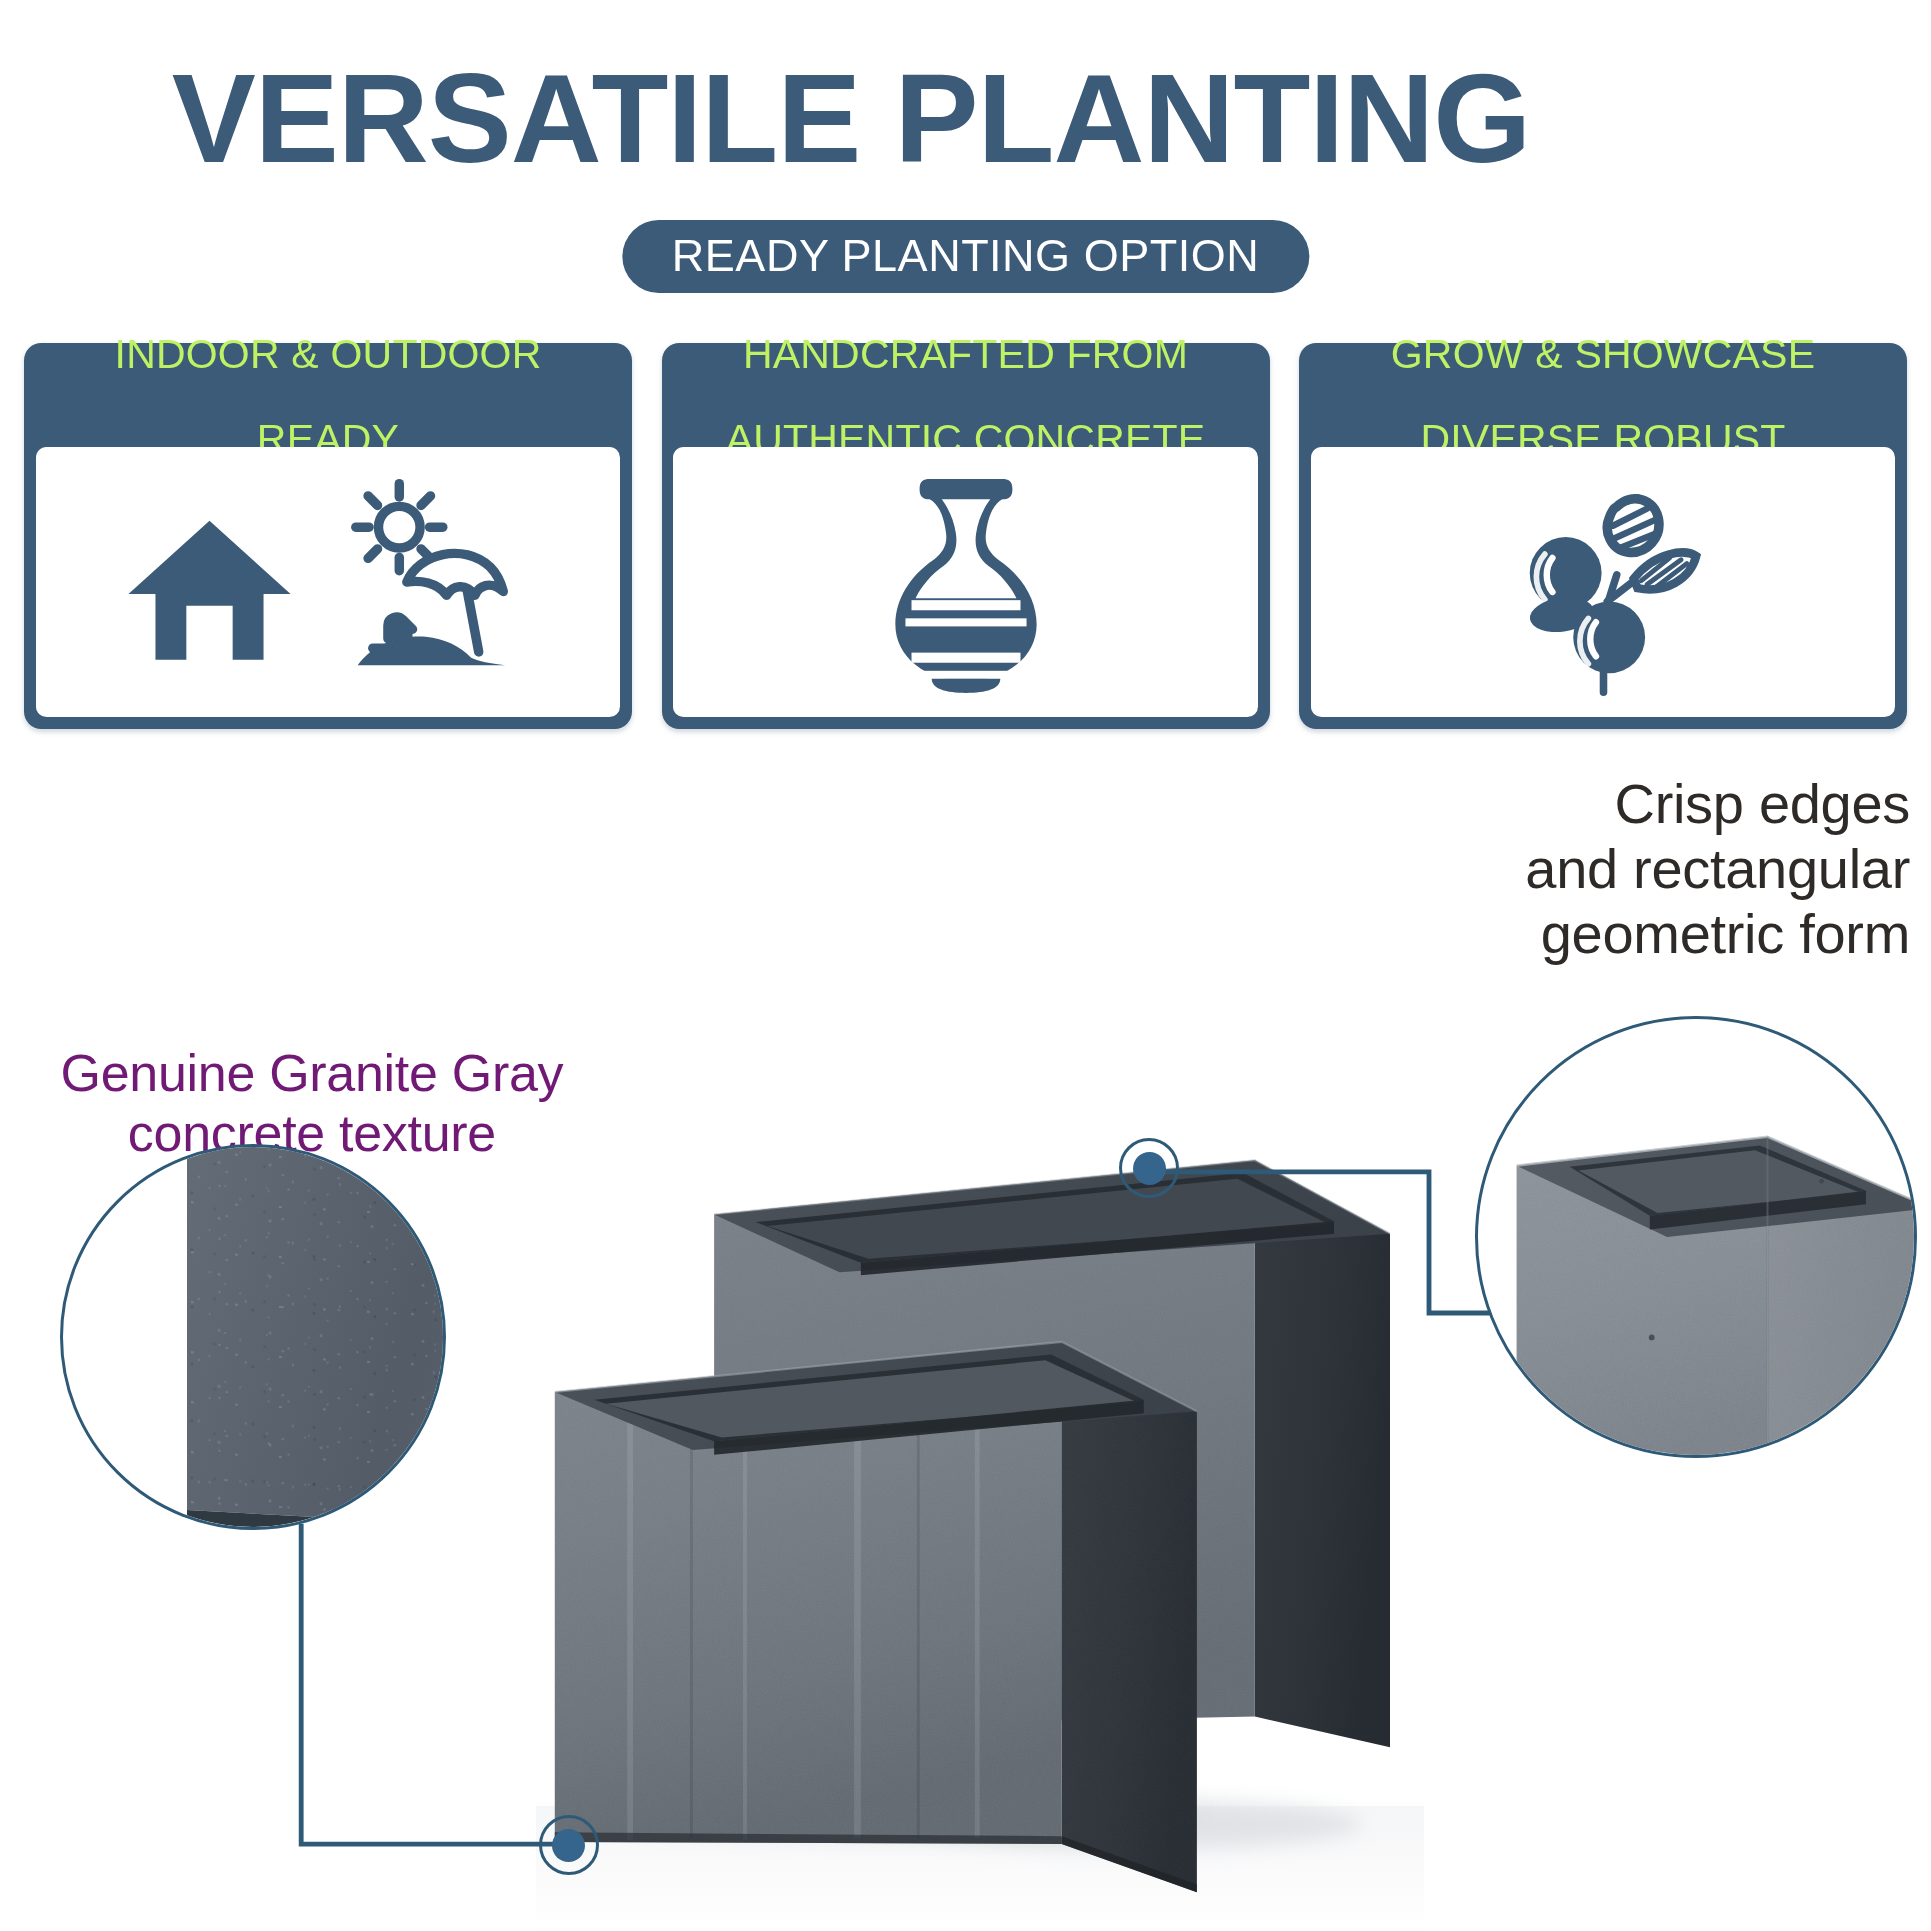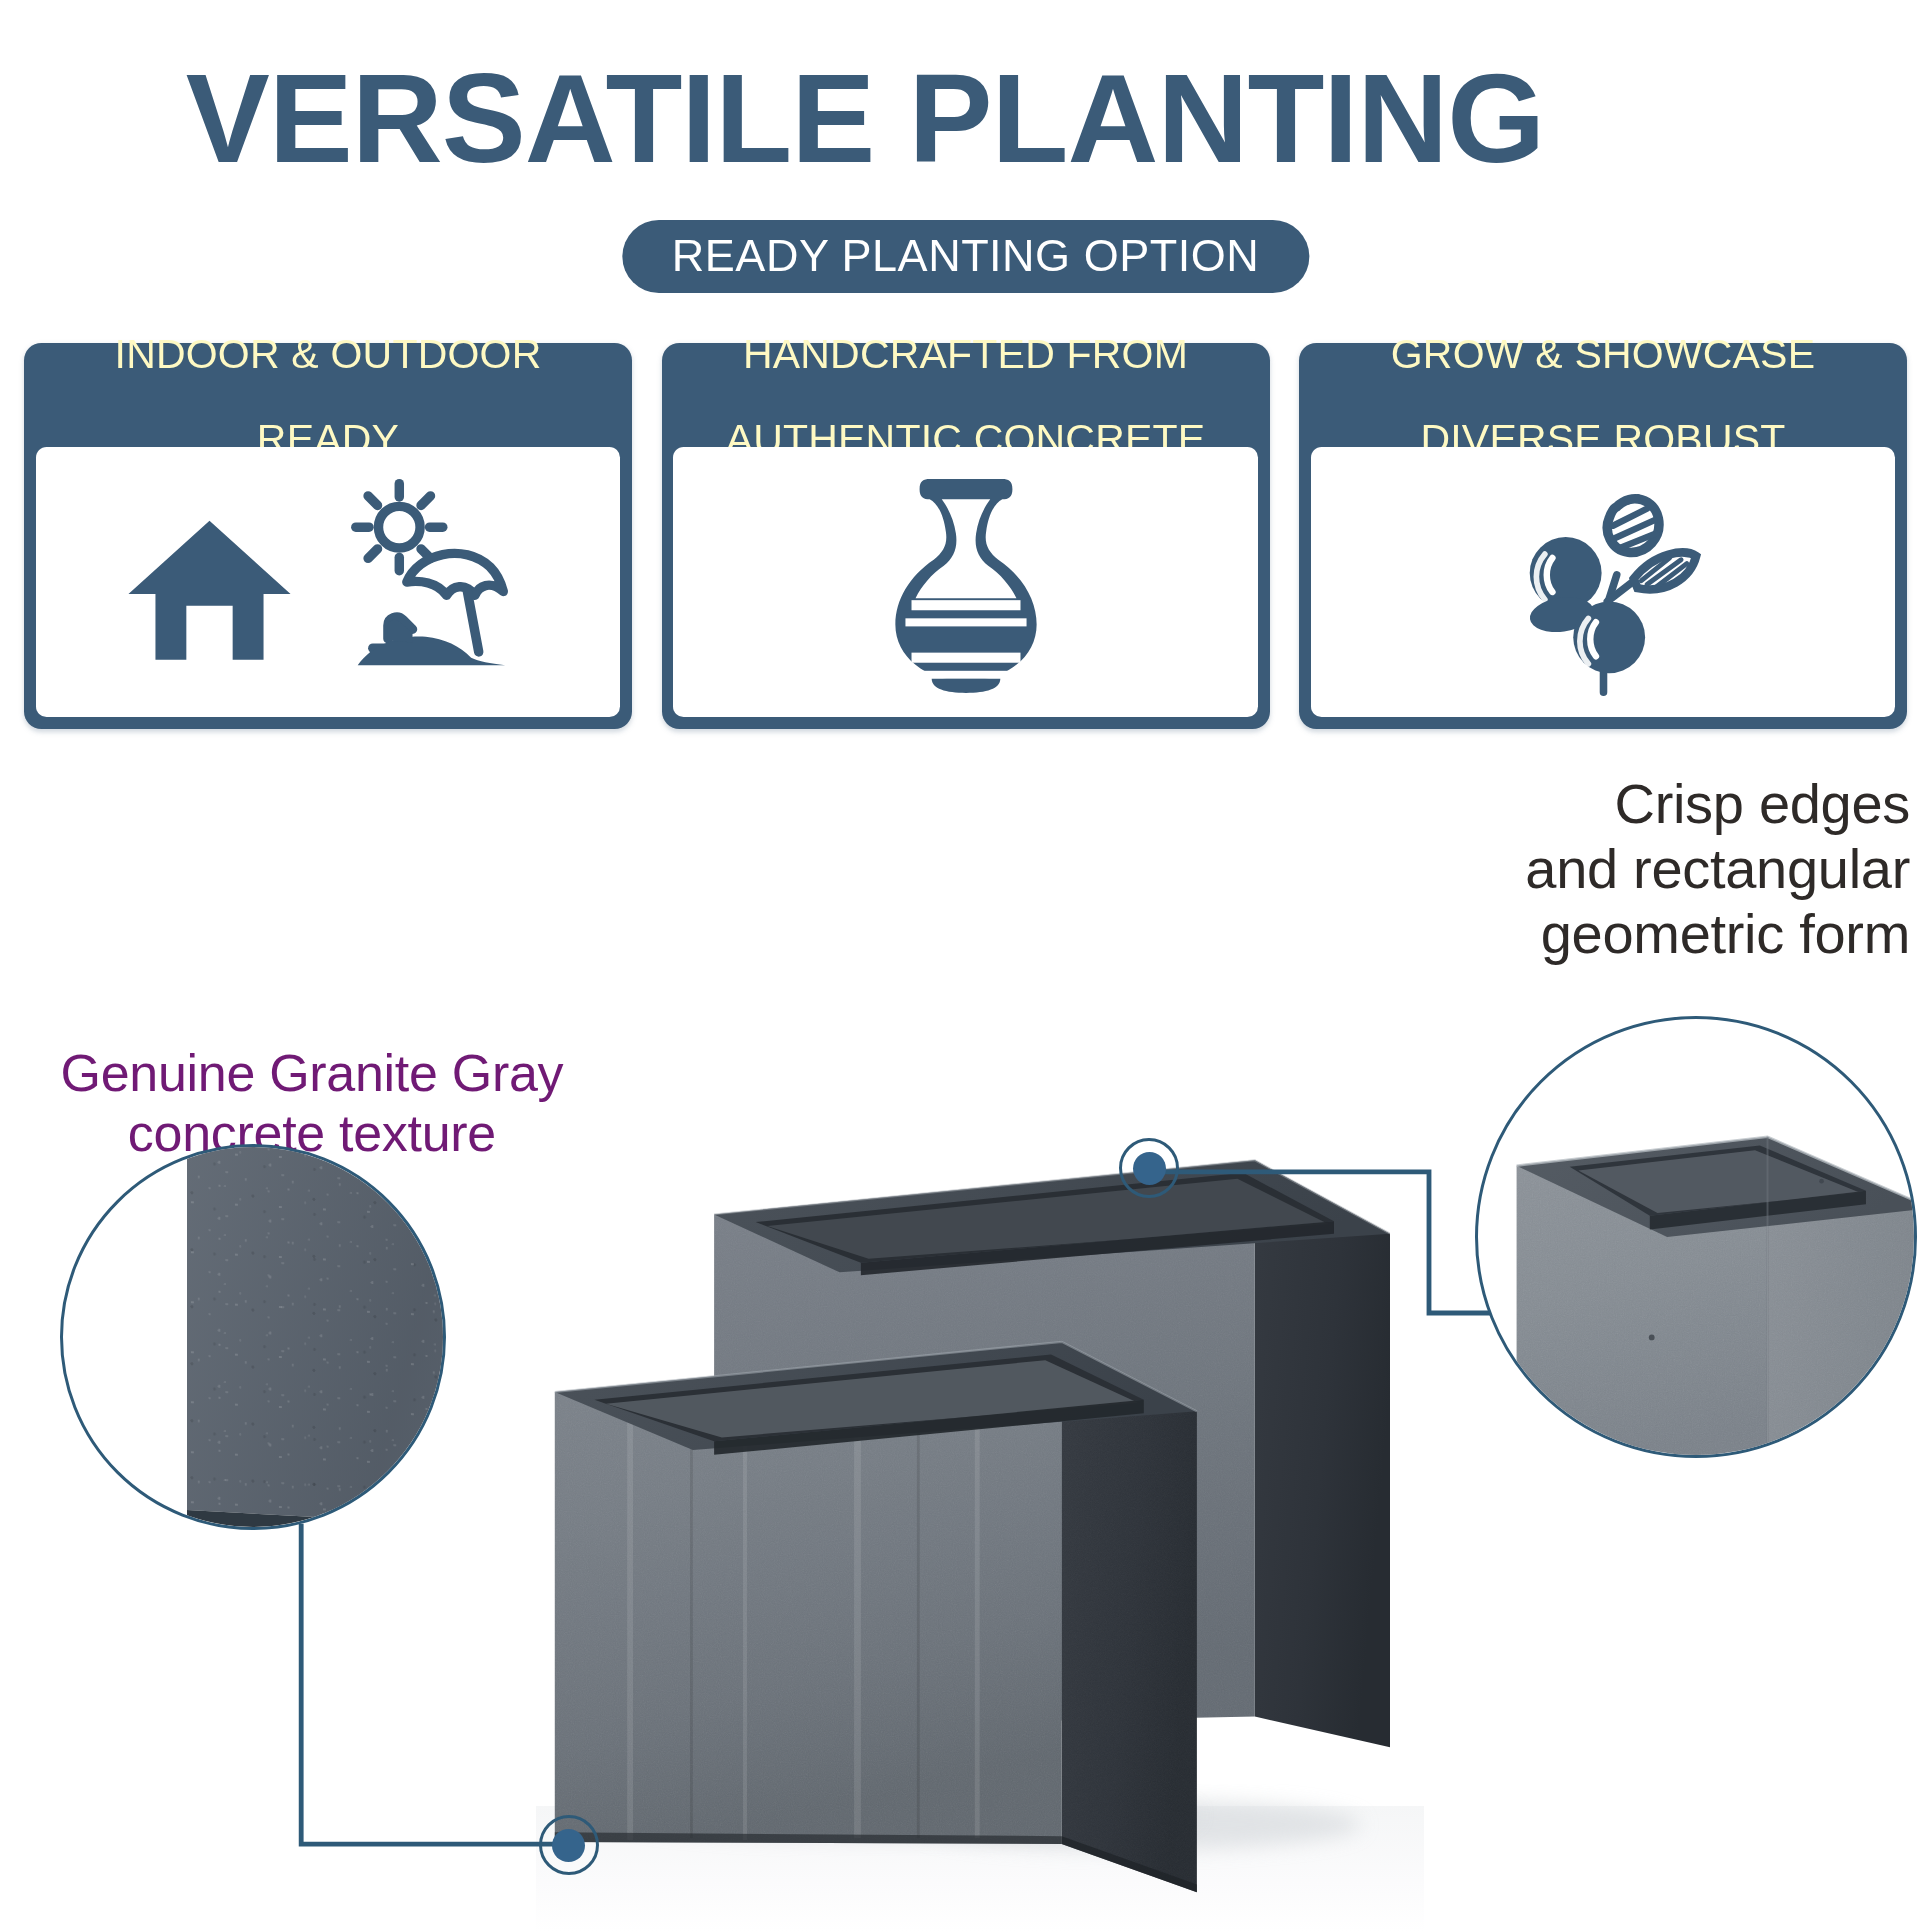--- a/index.html
+++ b/index.html
@@ -15,21 +15,21 @@
     position: relative;
     width: 1931px;
     height: 1931px;
     background: #ffffff;
     overflow: hidden;
   }
 
   
   #page-title {
     position: absolute;
-    left: 14px;
+    left: 0;
     top: 56px;
     width: 1702px;
     text-align: center;
     font-size: 126px;
     line-height: 1.0;
     font-weight: 700;
     letter-spacing: -1px;
     color: #3b5b78;
     font-family: "Liberation Sans", sans-serif;
   }
@@ -72,21 +72,21 @@
   .card-head {
     height: 104px;
     display: flex;
     align-items: center;
     justify-content: center;
     padding: 3.9px 17.4px 0 17.4px;
     box-sizing: border-box;
   }
   .card-head span {
     display: block;
-    color: #fef9c3;
+    color: #bef264;
     font-size: 41px;
     line-height: 1.04;
     text-align: center;
     font-weight: 400;
     letter-spacing: 0.2px;
   }
   .card-body {
     position: absolute;
     left: 11.6px;
     right: 11.6px;

